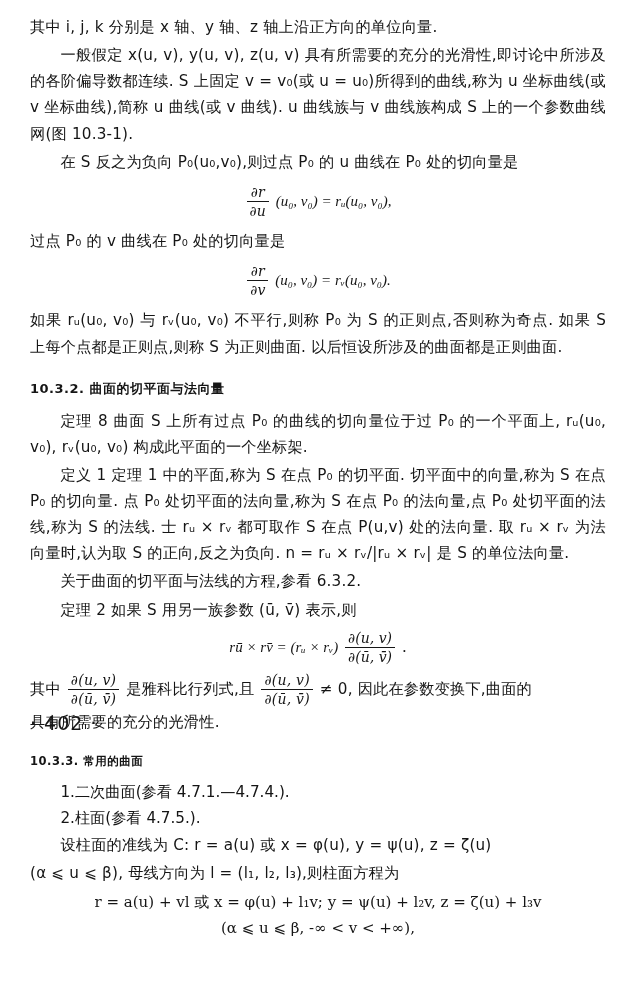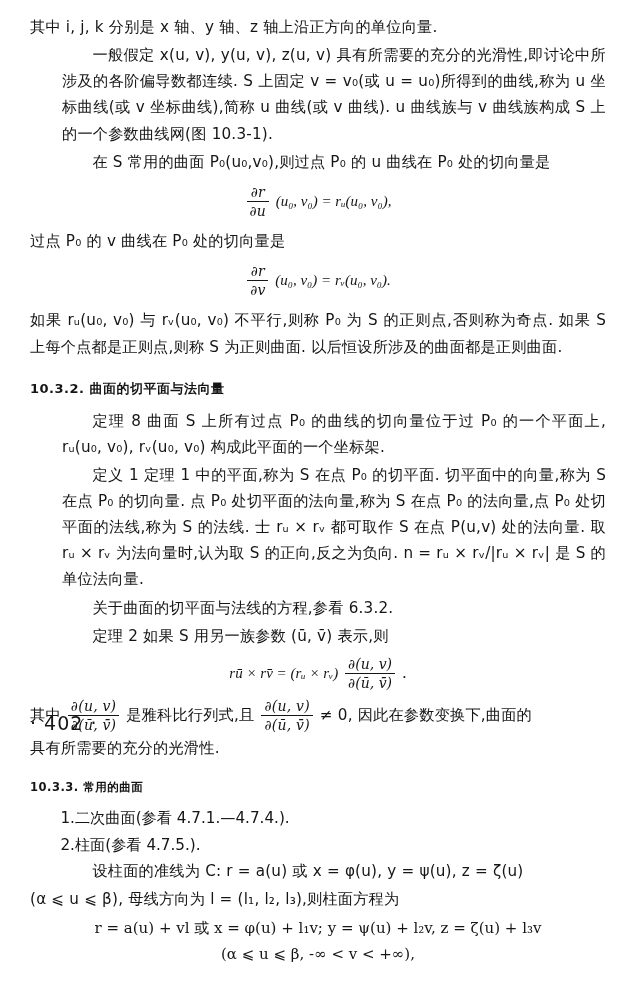--- a/index.html
+++ b/index.html
@@ -24,21 +24,20 @@
   }
   .para {
     font-size: 15.2px;
     line-height: 1.72;
     text-align: justify;
     margin: 0 0 2px 0;
     letter-spacing: 0.2px;
   }
   .indent {
     text-indent: 2em;
-    margin-left: 32px;
   }
   .para.tight {
     line-height: 1.68;
   }
   .eq {
     text-align: center;
     font-size: 15px;
     margin: 9px 0 9px 0;
     font-family: "DejaVu Serif", serif;
   }
@@ -97,21 +96,21 @@
 </style>
 </head>
 <body>
 
 <div class="page">
 
   <p class="para">其中 i, j, k 分别是 x 轴、y 轴、z 轴上沿正方向的单位向量.</p>
 
   <p class="para indent">一般假定 x(u, v), y(u, v), z(u, v) 具有所需要的充分的光滑性,即讨论中所涉及的各阶偏导数都连续. S 上固定 v = v₀(或 u = u₀)所得到的曲线,称为 u 坐标曲线(或 v 坐标曲线),简称 u 曲线(或 v 曲线). u 曲线族与 v 曲线族构成 S 上的一个参数曲线网(图 10.3-1).</p>
 
-  <p class="para indent">在 S 常用的曲面 P₀(u₀,v₀),则过点 P₀ 的 u 曲线在 P₀ 处的切向量是</p>
+  <p class="para indent">在 S 反之为负向 P₀(u₀,v₀),则过点 P₀ 的 u 曲线在 P₀ 处的切向量是</p>
 
   <div class="eq">
     <span class="frac">
       <span class="num">∂r</span>
       <span class="den">∂u</span>
     </span>
     <span class="it">(u₀, v₀) = rᵤ(u₀, v₀),</span>
   </div>
 
   <p class="para">过点 P₀ 的 v 曲线在 P₀ 处的切向量是</p>

